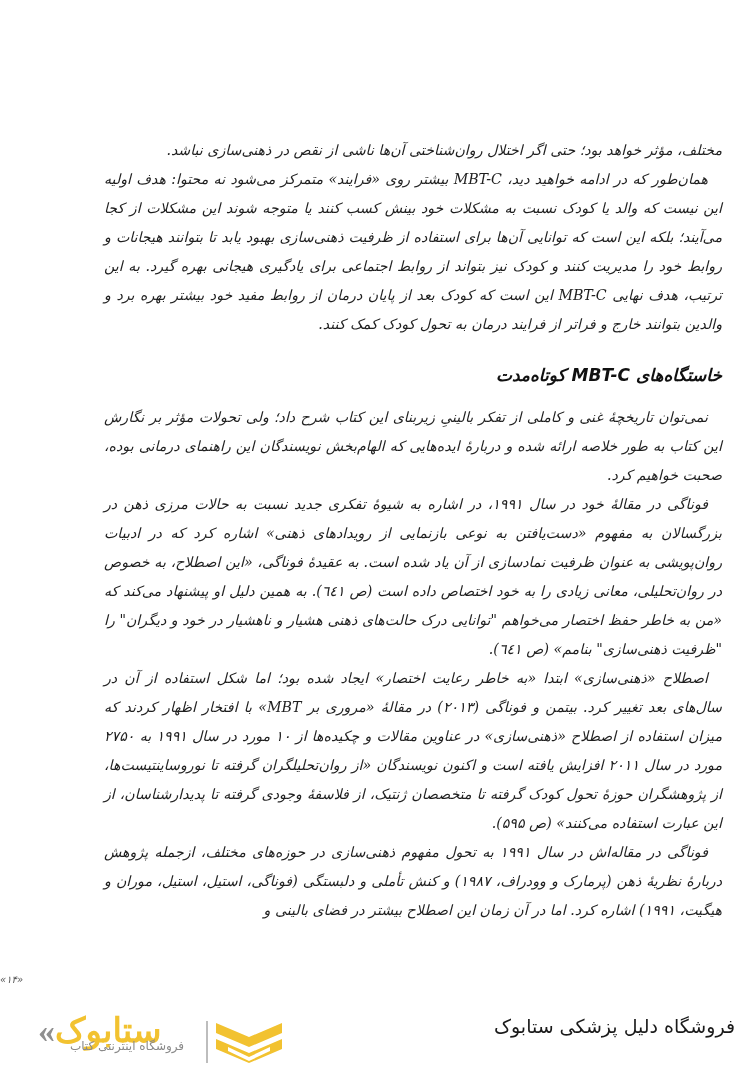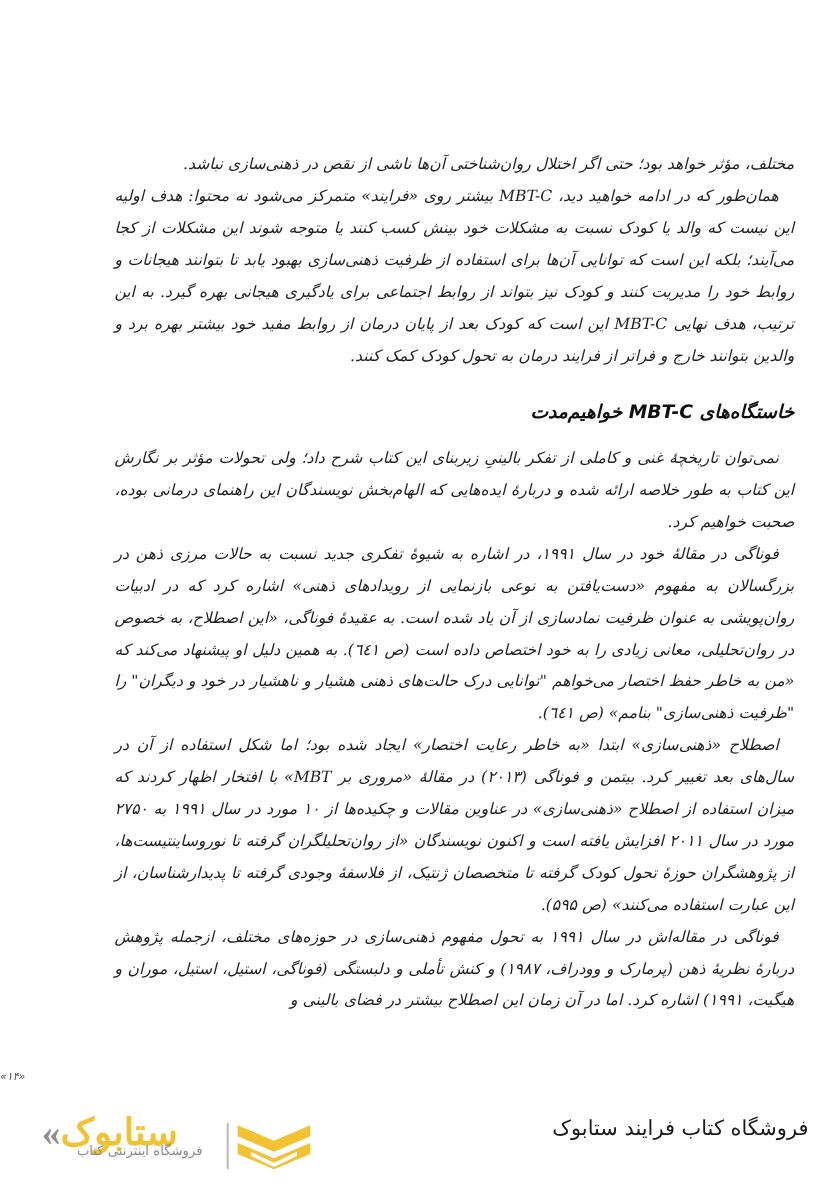--- a/index.html
+++ b/index.html
@@ -65,21 +65,21 @@
   .brand-url .hl { color: #f2c230; }
 </style>
 </head>
 <body>
 
 <div class="page">
   <div class="text-block">
     <p class="para first">مختلف، مؤثر خواهد بود؛ حتی اگر اختلال روان‌شناختی آن‌ها ناشی از نقص در ذهنی‌سازی نباشد.</p>
     <p class="para">همان‌طور که در ادامه خواهید دید، MBT-C بیشتر روی «فرایند» متمرکز می‌شود نه محتوا: هدف اولیه این نیست که والد یا کودک نسبت به مشکلات خود بینش کسب کنند یا متوجه شوند این مشکلات از کجا می‌آیند؛ بلکه این است که توانایی آن‌ها برای استفاده از ظرفیت ذهنی‌سازی بهبود یابد تا بتوانند هیجانات و روابط خود را مدیریت کنند و کودک نیز بتواند از روابط اجتماعی برای یادگیری هیجانی بهره گیرد. به این ترتیب، هدف نهایی MBT-C این است که کودک بعد از پایان درمان از روابط مفید خود بیشتر بهره برد و والدین بتوانند خارج و فراتر از فرایند درمان به تحول کودک کمک کنند.</p>
 
-    <h2 class="section-heading">خاستگاه‌های MBT-C خواهیم‌مدت</h2>
+    <h2 class="section-heading">خاستگاه‌های MBT-C کوتاه‌مدت</h2>
 
     <p class="para">نمی‌توان تاریخچهٔ غنی و کاملی از تفکر بالینیِ زیربنای این کتاب شرح داد؛ ولی تحولات مؤثر بر نگارش این کتاب به طور خلاصه ارائه شده و دربارهٔ ایده‌هایی که الهام‌بخش نویسندگان این راهنمای درمانی بوده، صحبت خواهیم کرد.</p>
     <p class="para">فوناگی در مقالهٔ خود در سال ۱۹۹۱، در اشاره به شیوهٔ تفکری جدید نسبت به حالات مرزی ذهن در بزرگسالان به مفهوم «دست‌یافتن به نوعی بازنمایی از رویدادهای ذهنی» اشاره کرد که در ادبیات روان‌پویشی به عنوان ظرفیت نمادسازی از آن یاد شده است. به عقیدهٔ فوناگی، «این اصطلاح، به خصوص در روان‌تحلیلی، معانی زیادی را به خود اختصاص داده است (ص ٦٤١). به همین دلیل او پیشنهاد می‌کند که «من به خاطر حفظ اختصار می‌خواهم "توانایی درک حالت‌های ذهنی هشیار و ناهشیار در خود و دیگران" را "ظرفیت ذهنی‌سازی" بنامم» (ص ٦٤١).</p>
     <p class="para">اصطلاح «ذهنی‌سازی» ابتدا «به خاطر رعایت اختصار» ایجاد شده بود؛ اما شکل استفاده از آن در سال‌های بعد تغییر کرد. بیتمن و فوناگی (۲۰۱۳) در مقالهٔ «مروری بر MBT» با افتخار اظهار کردند که میزان استفاده از اصطلاح «ذهنی‌سازی» در عناوین مقالات و چکیده‌ها از ۱۰ مورد در سال ۱۹۹۱ به ۲۷۵۰ مورد در سال ۲۰۱۱ افزایش یافته است و اکنون نویسندگان «از روان‌تحلیلگران گرفته تا نوروساینتیست‌ها، از پژوهشگران حوزهٔ تحول کودک گرفته تا متخصصان ژنتیک، از فلاسفهٔ وجودی گرفته تا پدیدارشناسان، از این عبارت استفاده می‌کنند» (ص ۵۹۵).</p>
     <p class="para">فوناگی در مقاله‌اش در سال ۱۹۹۱ به تحول مفهوم ذهنی‌سازی در حوزه‌های مختلف، ازجمله پژوهش دربارهٔ نظریهٔ ذهن (پرمارک و وودراف، ۱۹۸۷) و کنش تأملی و دلبستگی (فوناگی، استیل، استیل، موران و هیگیت، ۱۹۹۱) اشاره کرد. اما در آن زمان این اصطلاح بیشتر در فضای بالینی و</p>
   </div>
 
   <div class="page-number">«۱۴»</div>
 </div>
 
@@ -91,15 +91,15 @@
     <div class="logo-sub">فروشگاه اینترنتی کتاب</div>
     <div class="logo-divider"></div>
     <svg class="logo-chevrons" viewBox="0 0 70 52">
       <polygon points="2,6 35,20 68,6 68,16 35,30 2,16" fill="#f2c230"></polygon>
       <polygon points="2,22 35,36 68,22 68,32 35,46 2,32" fill="#f2c230"></polygon>
       <polygon points="14,30 35,40 56,30 56,34 35,44 14,34" fill="#ffffff"></polygon>
     </svg>
   </div>
 
   <div class="brand-text">
-    <div class="brand-fa">فروشگاه کتاب فرایند ستابوک</div>
+    <div class="brand-fa">فروشگاه دلیل پزشکی ستابوک</div>
   </div>
 </div>
 
 </body></html>

